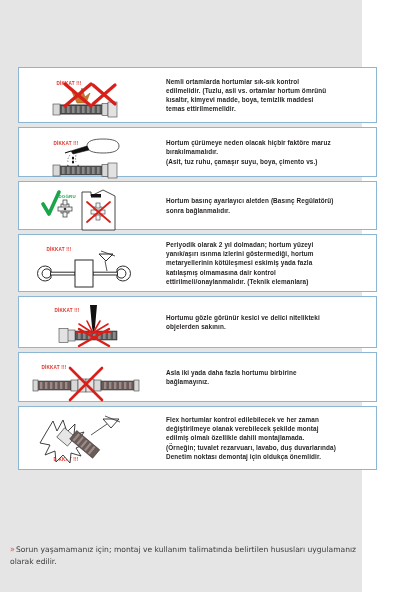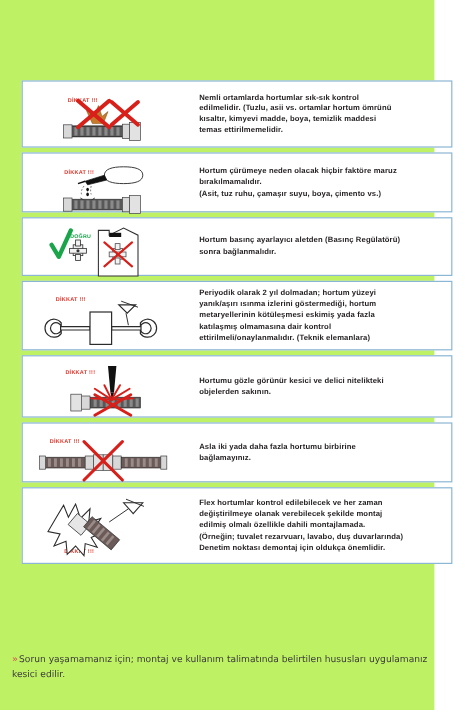--- a/index.html
+++ b/index.html
@@ -12,21 +12,21 @@
     height: 592px;
     position: relative;
     font-family: "Liberation Sans", sans-serif;
     overflow: hidden;
   }
   .sheet {
     position: absolute;
     left: 0; top: 0;
     width: 362px;
     height: 592px;
-    background: #bef264;
+    background: #e5e5e5;
   }
   .rows {
     position: absolute;
     left: 18px;
     top: 67px;
     width: 359px;
   }
   .row {
     box-sizing: border-box;
     border: 1px solid #8bb6d4;
@@ -362,16 +362,16 @@
         <div>edilmiş olmalı özellikle dahili montajlamada.</div>
         <div>(Örneğin; tuvalet rezarvuarı, lavabo, duş duvarlarında)</div>
         <div>Denetim noktası demontaj için oldukça önemlidir.</div>
       </div>
     </div>
 
   </div>
 
   <div class="footer">
     <span class="bullet">»</span><span>Sorun yaşamamanız için; montaj ve kullanım talimatında belirtilen hususları uygulamanız</span><br>
-    <span>kesici edilir.</span>
+    <span>olarak edilir.</span>
   </div>
 
 </div>
 
 </body></html>

